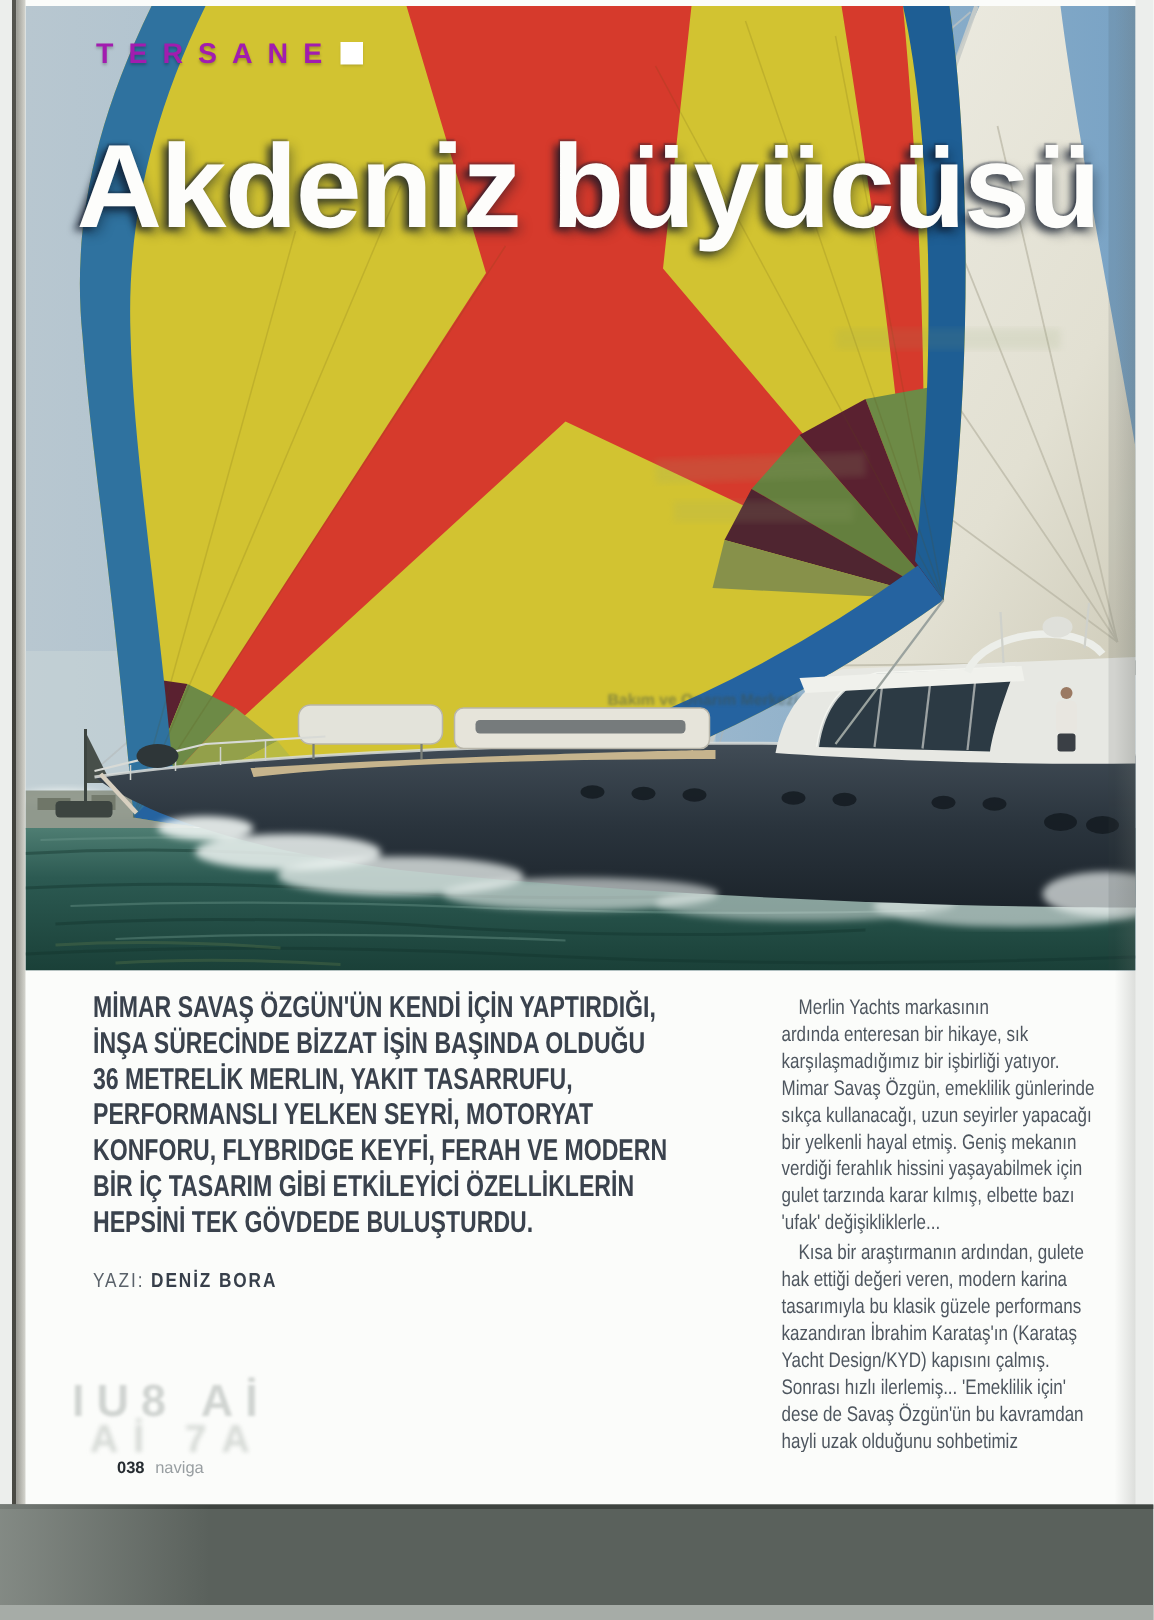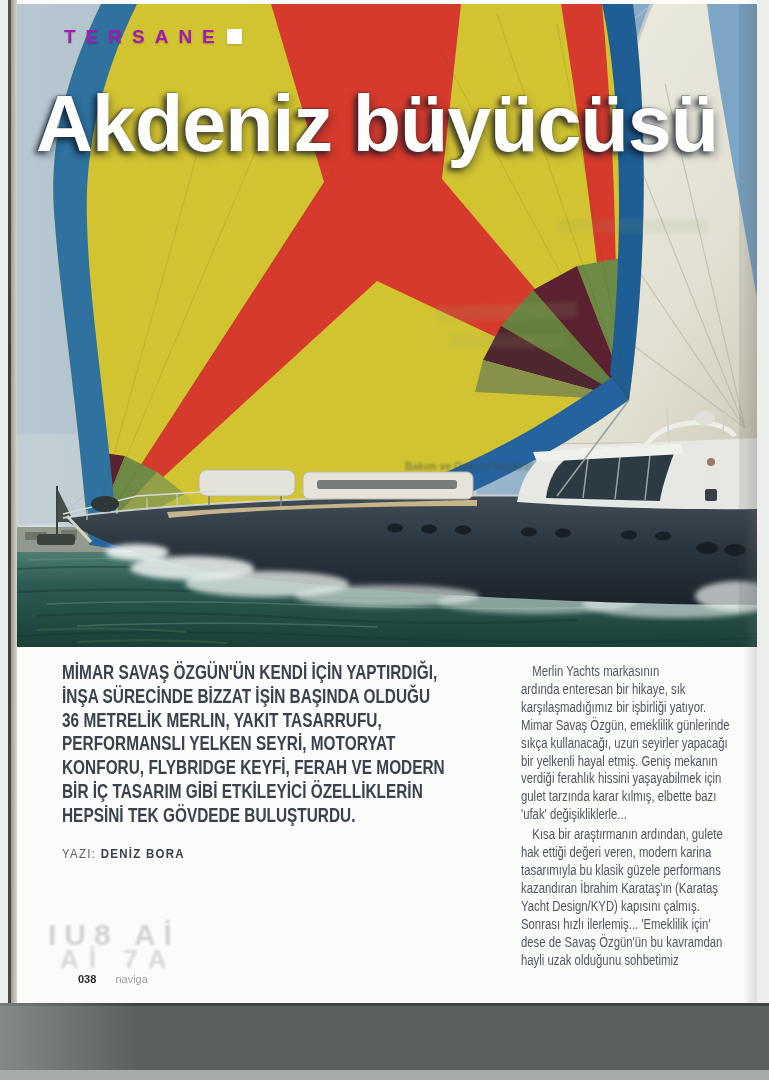--- a/index.html
+++ b/index.html
@@ -13,21 +13,21 @@
   .spine-dark{left:8px;top:0;width:3px;height:1003px;background:linear-gradient(180deg,#55554f,#3e3e39 40%,#4a4a44);}
   .spine-light{left:11px;top:0;width:6px;height:1003px;background:linear-gradient(90deg,#9b9b94,#d5d5ce);}
   .photo{left:17px;top:4px;width:740px;height:643px;}
   .photo svg{display:block;width:740px;height:643px;}
 
   .kicker{left:64px;top:26px;color:#a21caf;font-weight:bold;font-size:19px;letter-spacing:10px;
           text-shadow:0 1px 2px rgba(0,0,0,.25);}
   .kicker-square{display:inline-block;width:15px;height:15px;background:#ffffff;margin-left:2px;
           vertical-align:-1px;box-shadow:0 1px 2px rgba(0,0,0,.2);}
 
-  .title{left:36px;top:78px;color:#fdfdfb;font-weight:bold;font-size:79px;letter-spacing:-1px;
+  .title{left:51px;top:78px;color:#fdfdfb;font-weight:bold;font-size:79px;letter-spacing:-1px;
          white-space:nowrap;
          text-shadow:-4px 3px 5px rgba(12,22,38,.65),-1px -1px 1px rgba(22,32,52,.35),2px 4px 8px rgba(10,20,35,.35);}
 
   .intro{left:62px;top:661px;color:#3a424d;font-weight:bold;font-size:20px;line-height:23.8px;
          transform:scaleX(.77);transform-origin:left top;}
   .tline{white-space:nowrap;}
 
   .byline{left:62px;top:846px;font-size:13.5px;letter-spacing:1.5px;color:#5a626a;
           transform:scaleX(.85);transform-origin:left top;}
   .byline .name{font-weight:bold;color:#373f4a;}
@@ -37,21 +37,21 @@
   .rightcol .para{margin:0 0 2px 0;}
   .rightcol .para .tline:first-child{padding-left:14px;}
 
   .ghost-bleed1{left:48px;top:918px;font-size:30px;font-weight:bold;color:#d0d4d1;letter-spacing:8px;
                filter:blur(1.2px);white-space:nowrap;}
   .ghost-bleed2{left:60px;top:944px;font-size:26px;font-weight:bold;color:#d6dad6;letter-spacing:10px;
                filter:blur(1.3px);white-space:nowrap;}
 
   .footer{left:58px;top:973px;font-size:11px;white-space:nowrap;}
   .footer .pnum{font-weight:bold;color:#262c31;padding-left:20px;}
-  .footer .mag{color:#989ea1;margin-left:16px;}
+  .footer .mag{color:#989ea1;margin-left:4px;}
 
   .page-right-shade{left:743px;top:4px;width:14px;height:999px;
       background:linear-gradient(90deg,rgba(110,115,110,0),rgba(110,115,110,.22));}
   .scan-band{left:0;top:1003px;width:769px;height:77px;background:#5a615c;border-top:3px solid #3e4440;}
   .scan-band-fade{left:0;top:1003px;width:140px;height:77px;
       background:linear-gradient(90deg,rgba(165,171,165,.55),rgba(165,171,165,0));}
   .scan-bottom{left:0;top:1070px;width:769px;height:10px;background:#a6aca7;}
 </style>
 </head>
 <body>

